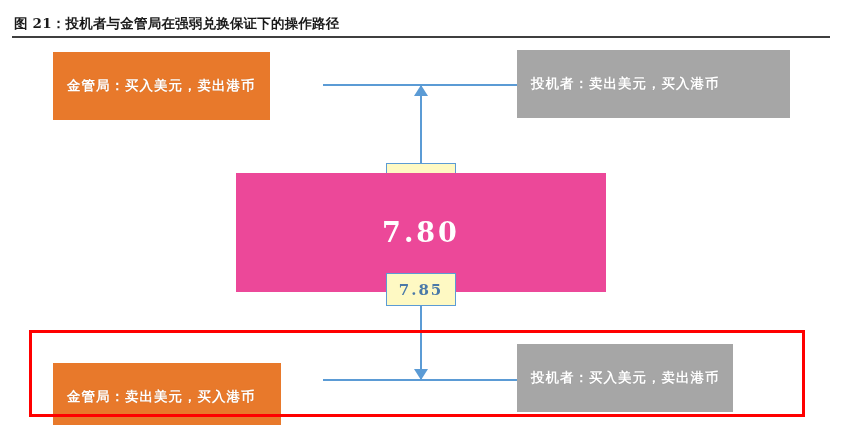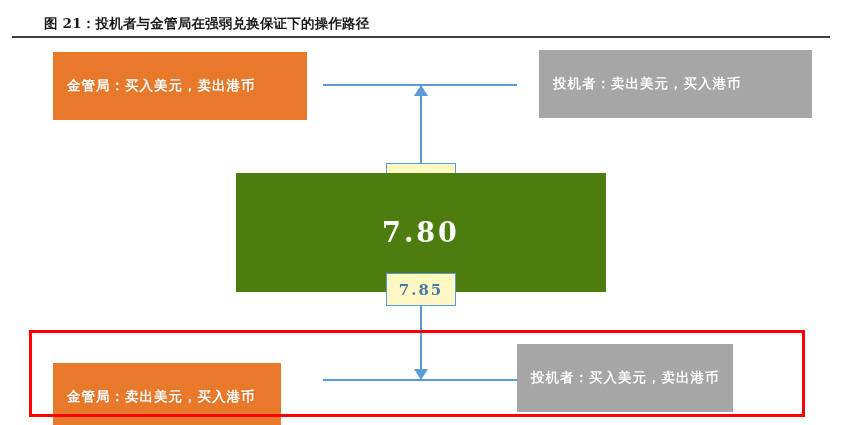--- a/index.html
+++ b/index.html
@@ -19,21 +19,20 @@
   #figure-title {
     position: absolute;
     left: 14px;
     top: 15px;
     font-size: 13.5px;
     font-weight: bold;
     color: #1a1a1a;
     letter-spacing: 0.2px;
     white-space: nowrap;
     font-family: "DejaVu Serif", "Liberation Serif", serif;
-    margin-left: 30px;
   }
   #title-rule {
     position: absolute;
     left: 12px;
     top: 36px;
     width: 818px;
     height: 2px;
     background: #3f3f3f;
   }
 
@@ -60,40 +59,39 @@
     text-shadow: 0 0 1px rgba(0,0,0,0.18);
   }
   .party-box .box-label {
     padding: 0 14px;
     white-space: nowrap;
   }
   .box-orange { background: #E8792B; }
   .box-gray   { background: #A6A6A6; }
 
   #box-hkma-buy-usd {
-    left: 53px; top: 14px; width: 254px; height: 68px;
+    left: 53px; top: 14px; width: 217px; height: 68px;
   }
   #box-speculator-sell-usd {
     left: 517px; top: 12px; width: 273px; height: 68px;
     justify-content: flex-start;
-    margin-left: 22px;
   }
   #box-hkma-sell-usd {
     left: 53px; top: 325px; width: 228px; height: 68px;
   }
   #box-speculator-buy-usd {
     left: 517px; top: 306px; width: 216px; height: 68px;
   }
 
   
   #band-midpoint {
     position: absolute;
     left: 236px; top: 135px;
     width: 370px; height: 119px;
-    background: #4d7c0f;
+    background: #ec4899;
     display: flex;
     align-items: center;
     justify-content: center;
   }
   #band-midpoint .band-value {
     color: #ffffff;
     font-size: 27px;
     font-weight: bold;
     letter-spacing: 3px;
     font-family: "DejaVu Serif", "Liberation Serif", serif;

